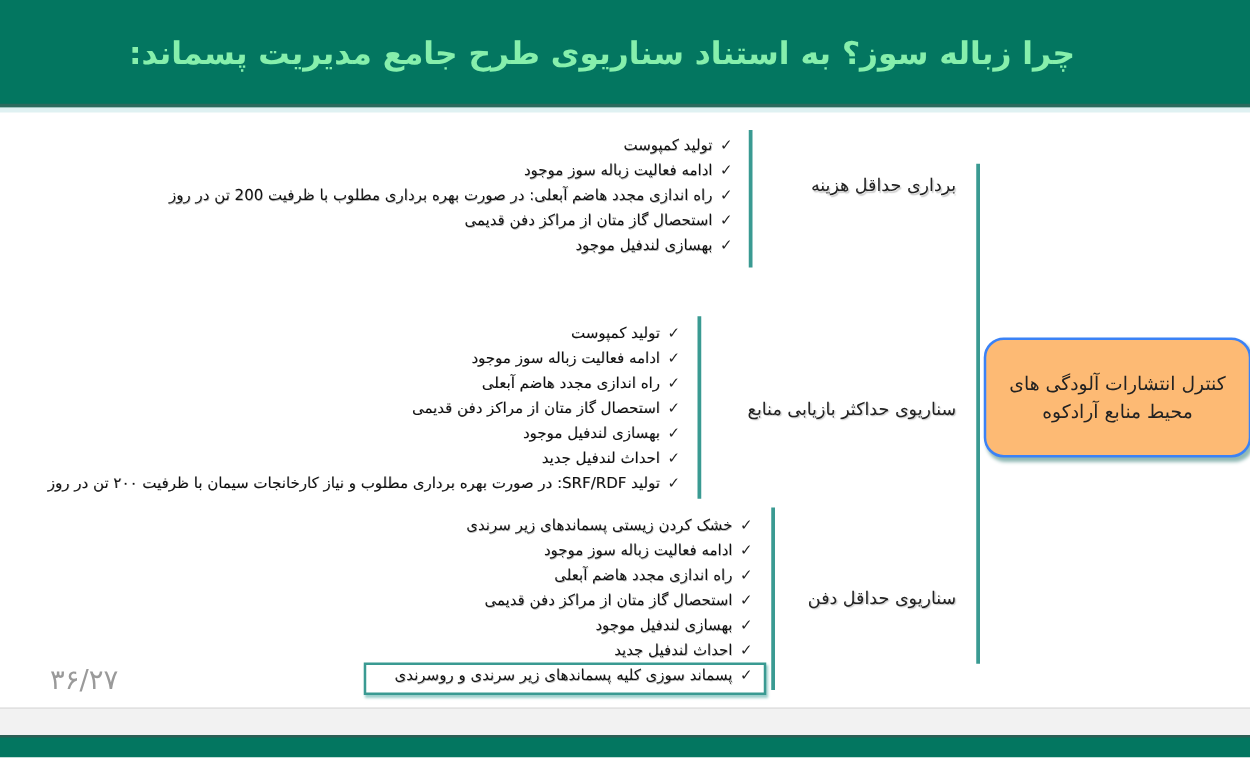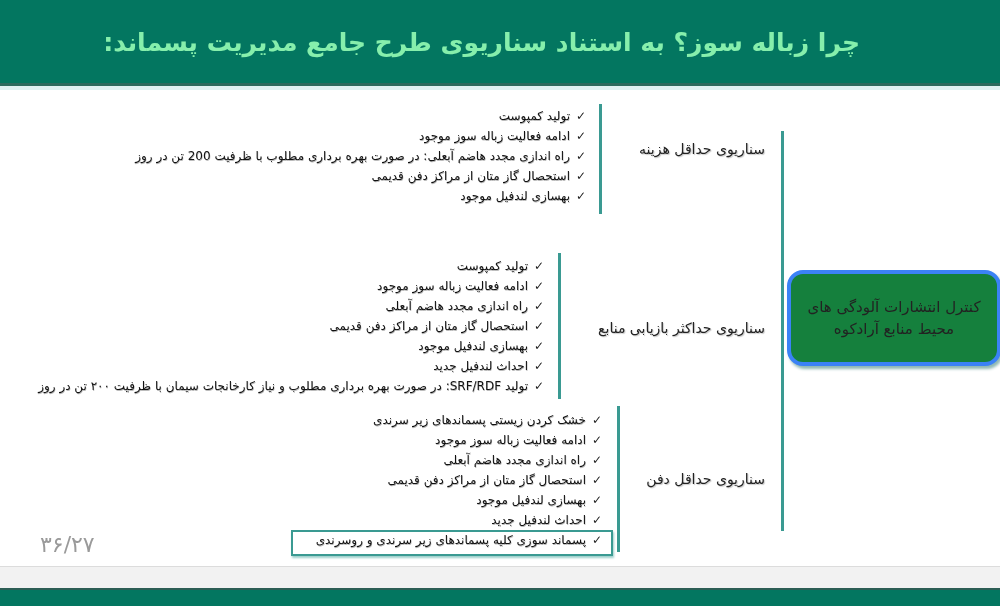--- a/index.html
+++ b/index.html
@@ -7,21 +7,21 @@
   .header { position:absolute; left:0; top:0; width:1000px; height:86px; background:#037660; border-bottom:3px solid #2d6a5e; box-sizing:border-box; }
   .header-title { position:absolute; right:140px; top:0; height:86px; line-height:86px; color:#86efac; font-size:25px; font-weight:bold; direction:rtl; white-space:nowrap; }
   .header-shadow { position:absolute; left:0; top:86px; width:1000px; height:4px; background:#dff1f2; }
   .vline { position:absolute; width:3px; background:#3a9a92; }
   .scenario-label { position:absolute; direction:rtl; font-size:14px; color:#222; white-space:nowrap; text-shadow:1px 1px 1px #c8c8c8; }
   .list { position:absolute; direction:rtl; font-size:12px; color:#111; margin:0; padding:0; list-style:none; }
   .list li { height:20px; line-height:20px; white-space:nowrap; display:flex; flex-direction:row; align-items:center; }
   .list li .chk { display:inline-block; width:22px; font-size:12px; color:#222; text-align:center; }
   .list li .txt { text-shadow:0.5px 0.5px 0.5px #bbb; }
   .highlight { position:absolute; border:2.5px solid #3a9a92; box-shadow:1px 2px 2px #9ccfcb; }
-  .root-box { position:absolute; left:787px; top:270px; width:214px; height:96px; box-sizing:border-box; border:4px solid #3b82f6; border-radius:16px; background:#15803d; box-shadow:2px 3px 3px #8fb8b4; display:flex; align-items:center; justify-content:center; }
+  .root-box { position:absolute; left:787px; top:270px; width:214px; height:96px; box-sizing:border-box; border:2px solid #3b82f6; border-radius:16px; background:#fdba74; box-shadow:2px 3px 3px #8fb8b4; display:flex; align-items:center; justify-content:center; }
   .root-text { direction:rtl; text-align:center; font-size:15px; line-height:22px; color:#222; }
   .page-num { position:absolute; left:40px; top:532px; font-size:22px; color:#9a9a9a; direction:rtl; letter-spacing:2px; }
   .footer-band { position:absolute; left:0; top:566px; width:1000px; height:22px; background:#f2f2f2; border-top:1px solid #dcdcdc; }
   .footer { position:absolute; left:0; top:588px; width:1000px; height:18px; background:#037660; border-top:2px solid #2d5e55; box-sizing:border-box; }
 </style>
 </head>
 <body>
 
 <div class="header">
   <div class="header-title">چرا زباله سوز؟  به استناد سناریوی طرح جامع مدیریت پسماند:</div>
@@ -30,21 +30,21 @@
 
 <div class="root-box">
   <div class="root-text">
     <div>کنترل انتشارات آلودگی های</div>
     <div>محیط منابع آرادکوه</div>
   </div>
 </div>
 
 <div class="vline" style="left:781px; top:131px; height:400px;"></div>
 
-<div class="scenario-label" style="right:235px; top:141px;">سناریوی حداقل هزینه</div>
+<div class="scenario-label" style="right:235px; top:141px;">برداری حداقل هزینه</div>
 <div class="vline" style="left:599px; top:104px; height:110px;"></div>
 <ul class="list" style="right:408px; top:106px;">
   <li>
       <span class="chk">✓</span>
       <span class="txt">تولید کمپوست</span>
     </li>
   <li>
       <span class="chk">✓</span>
       <span class="txt">ادامه فعالیت زباله سوز موجود</span>
     </li>

